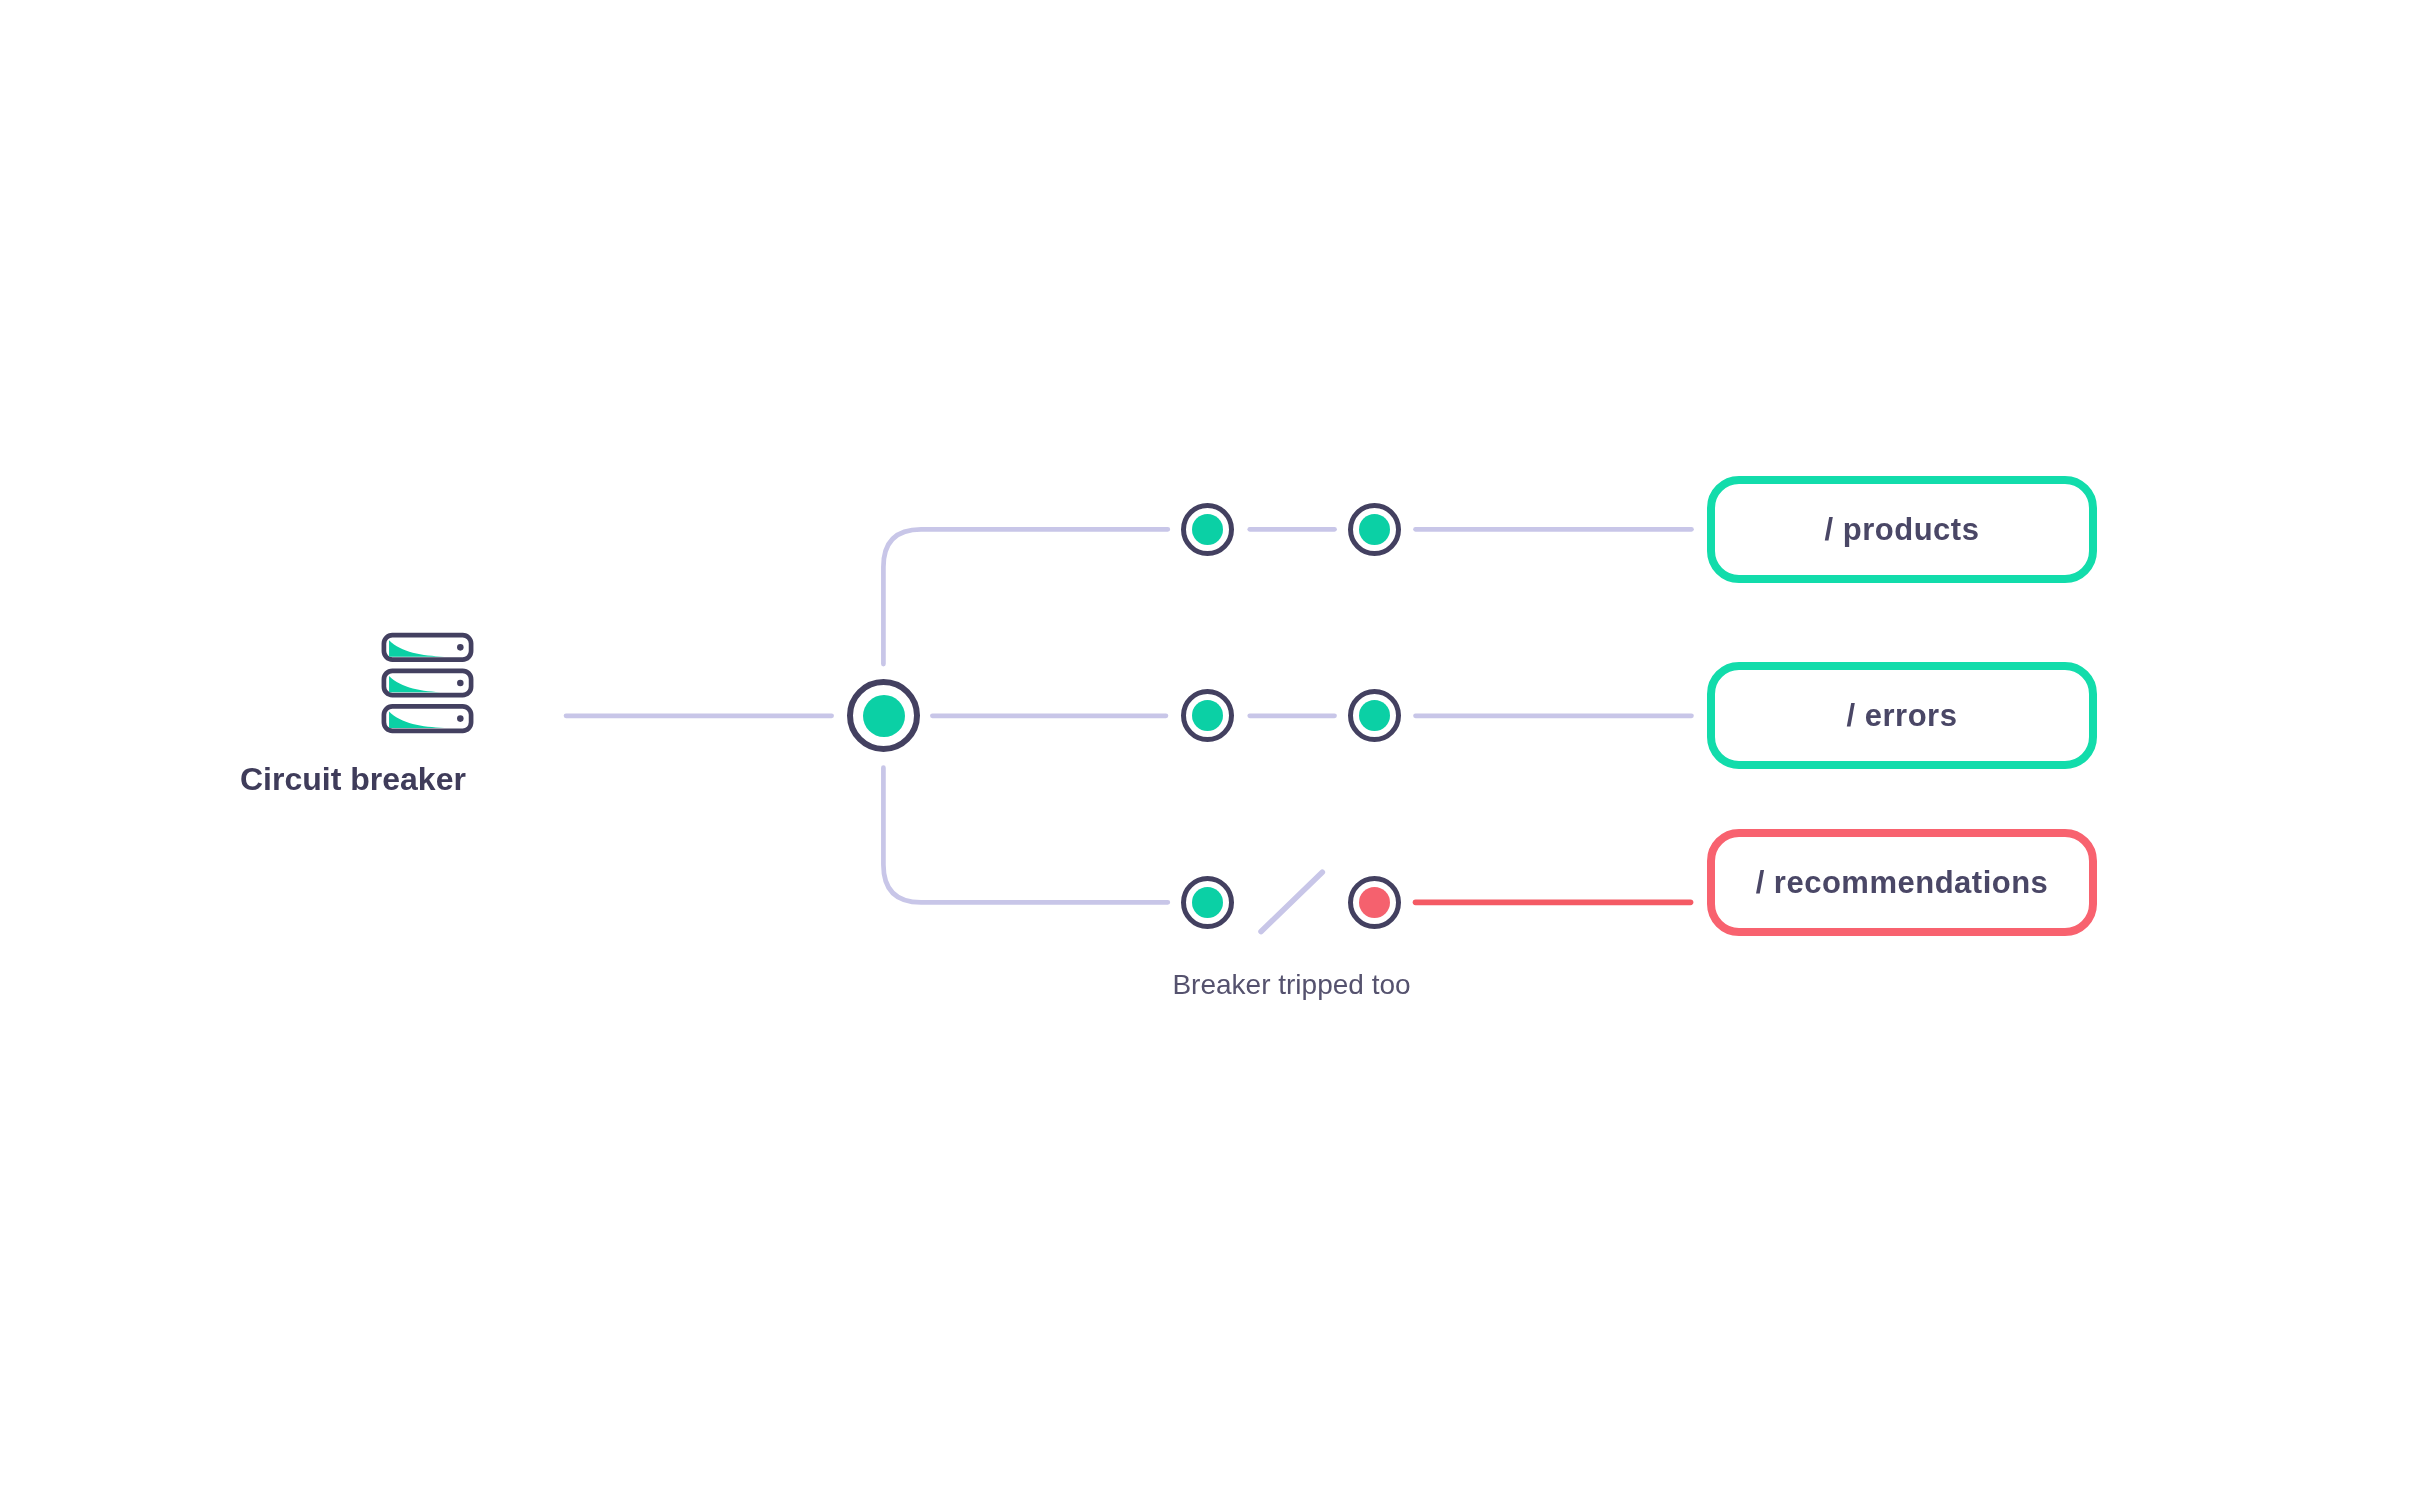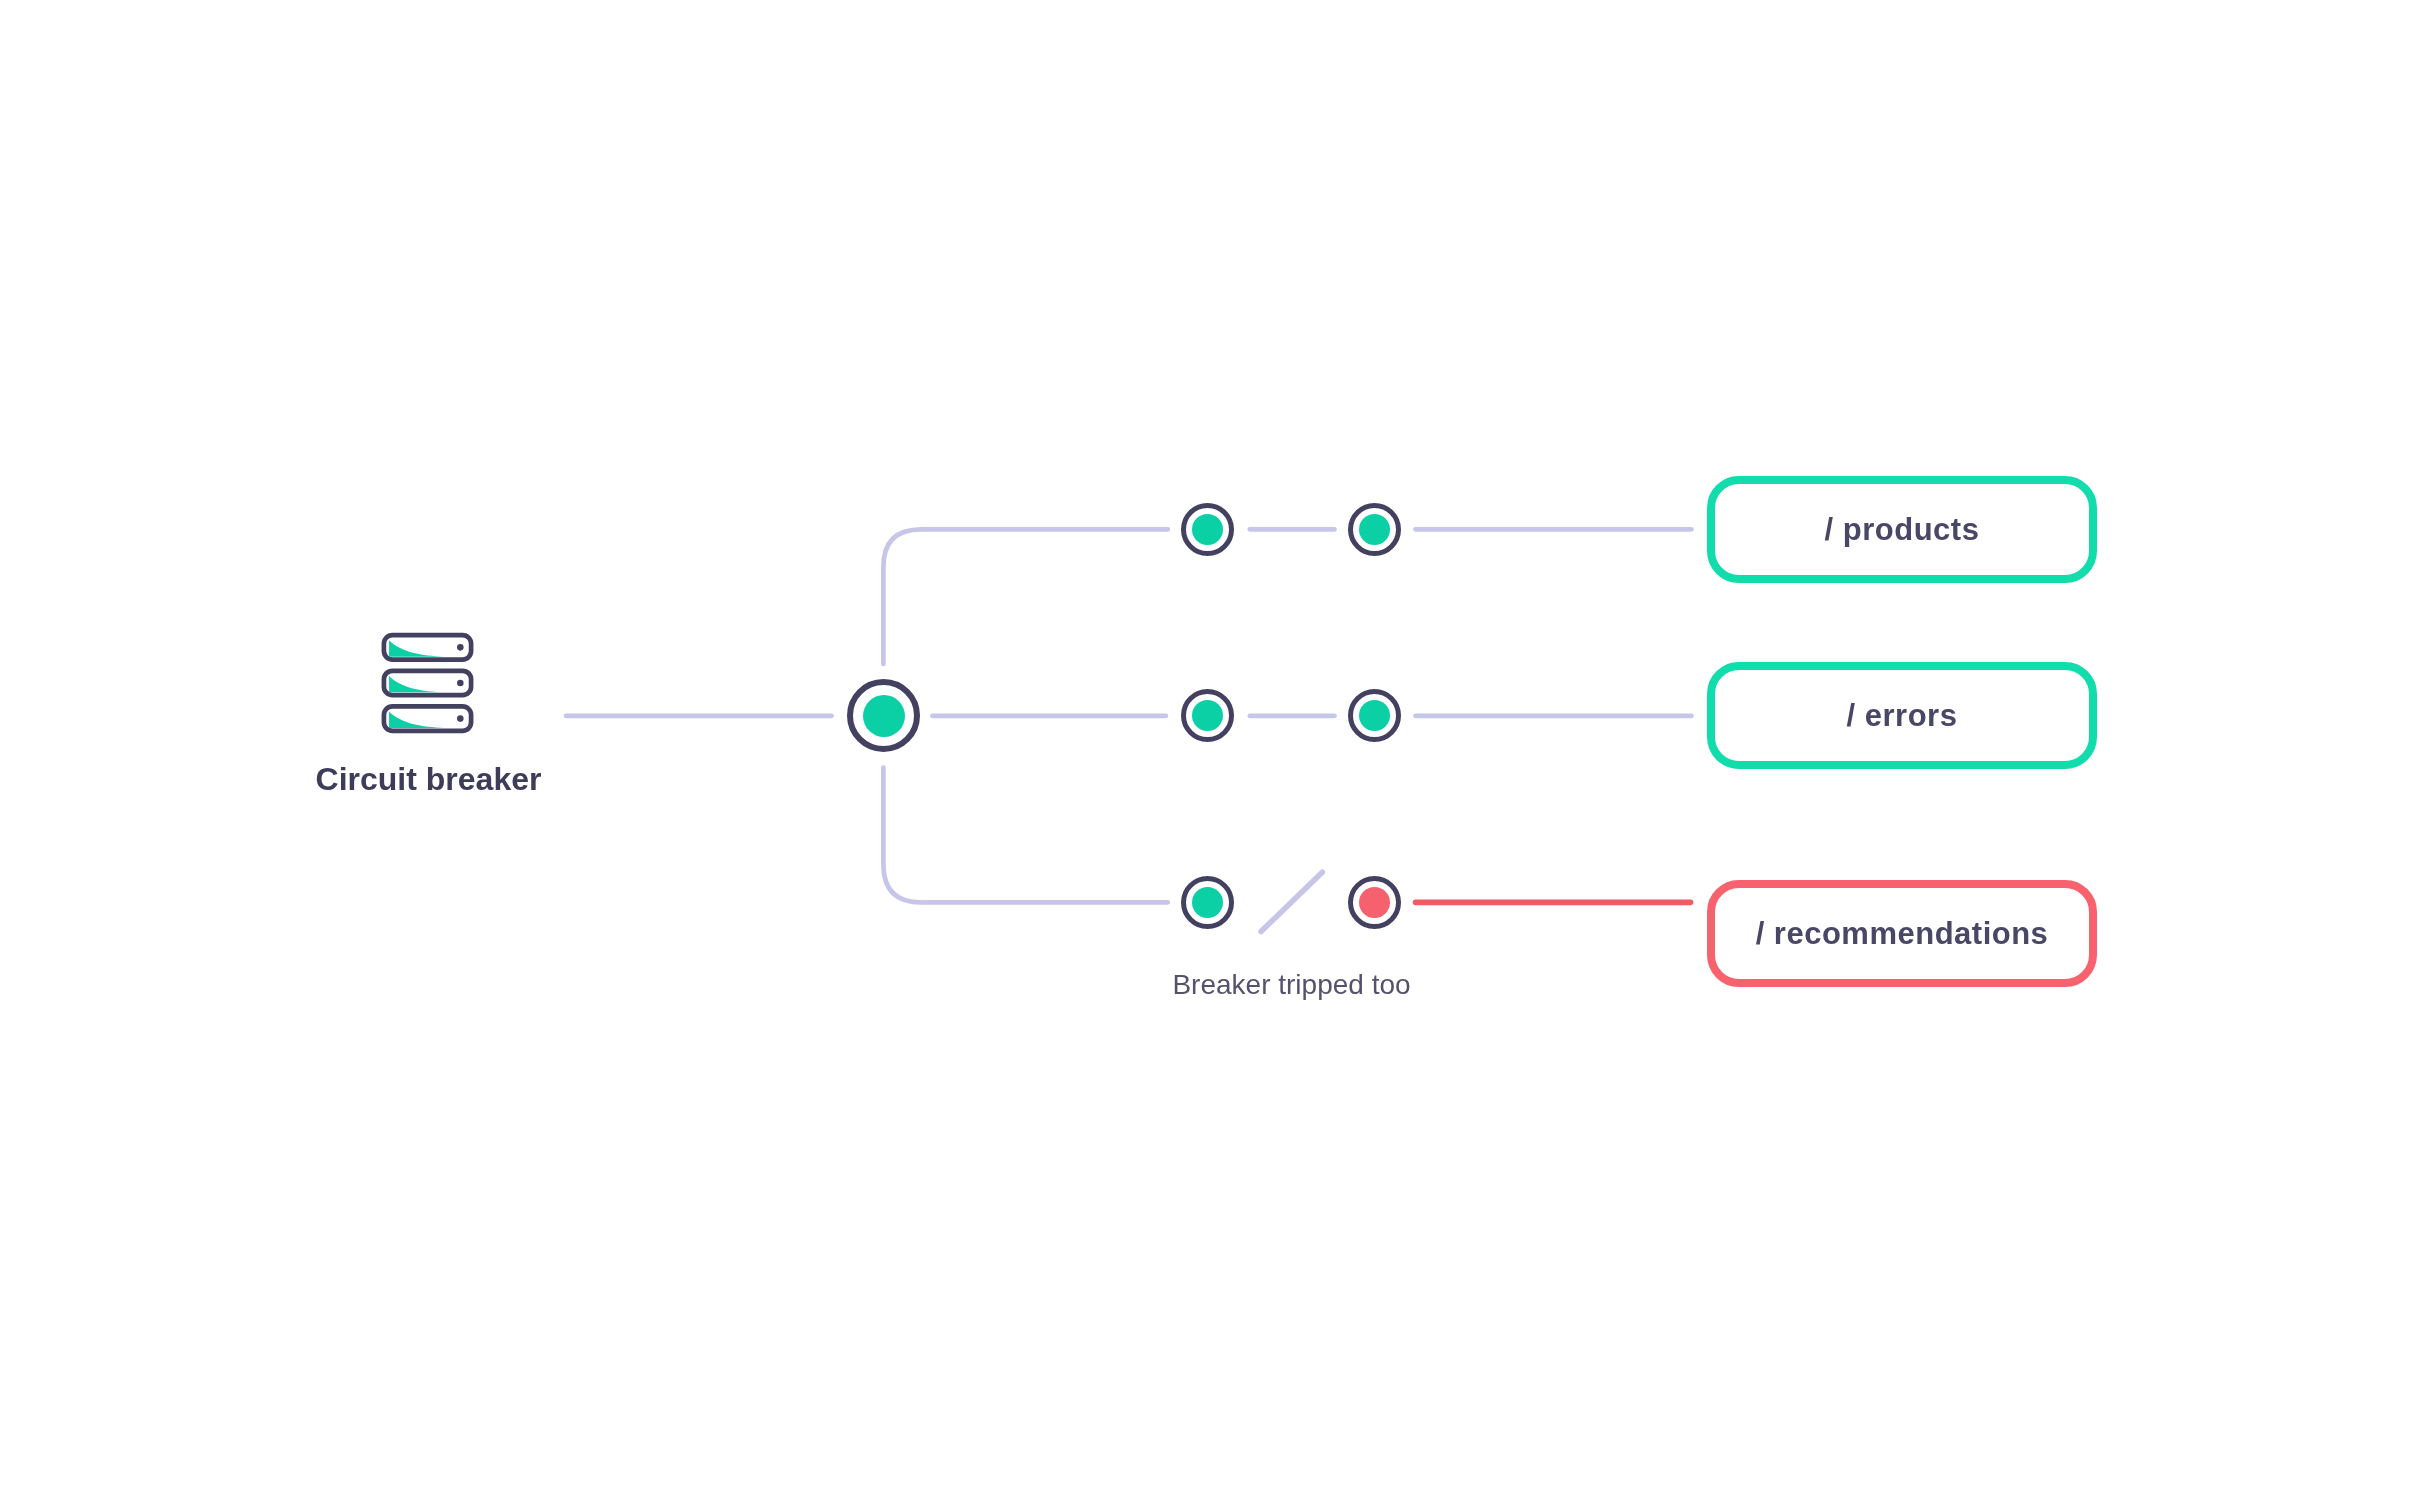--- a/index.html
+++ b/index.html
@@ -52,29 +52,29 @@
     justify-content: center;
     font-size: 31px;
     font-weight: 600;
     letter-spacing: 0.5px;
     color: #4a4766;
   }
   .pill--ok  { border-color: #12dcab; }
   .pill--err { border-color: #f8626f; }
   .pill--products { top: 476px; }
   .pill--orders { top: 662px; }
-  .pill--recommendations { top: 880px; text-align: right; }
+  .pill--recommendations { top: 829px; text-align: right; }
   
   .server-icon { position: absolute; left: 375px; top: 625px; }
   .source-label {
     position: absolute;
     left: 240px;
     top: 761px;
     width: 377px;
-    text-align: center;
+    text-align: left;
     font-size: 32px;
     font-weight: 700;
     color: #3f3c5a;
   }
   
   .caption {
     position: absolute;
     left: 1009px;
     top: 969px;
     width: 565px;

